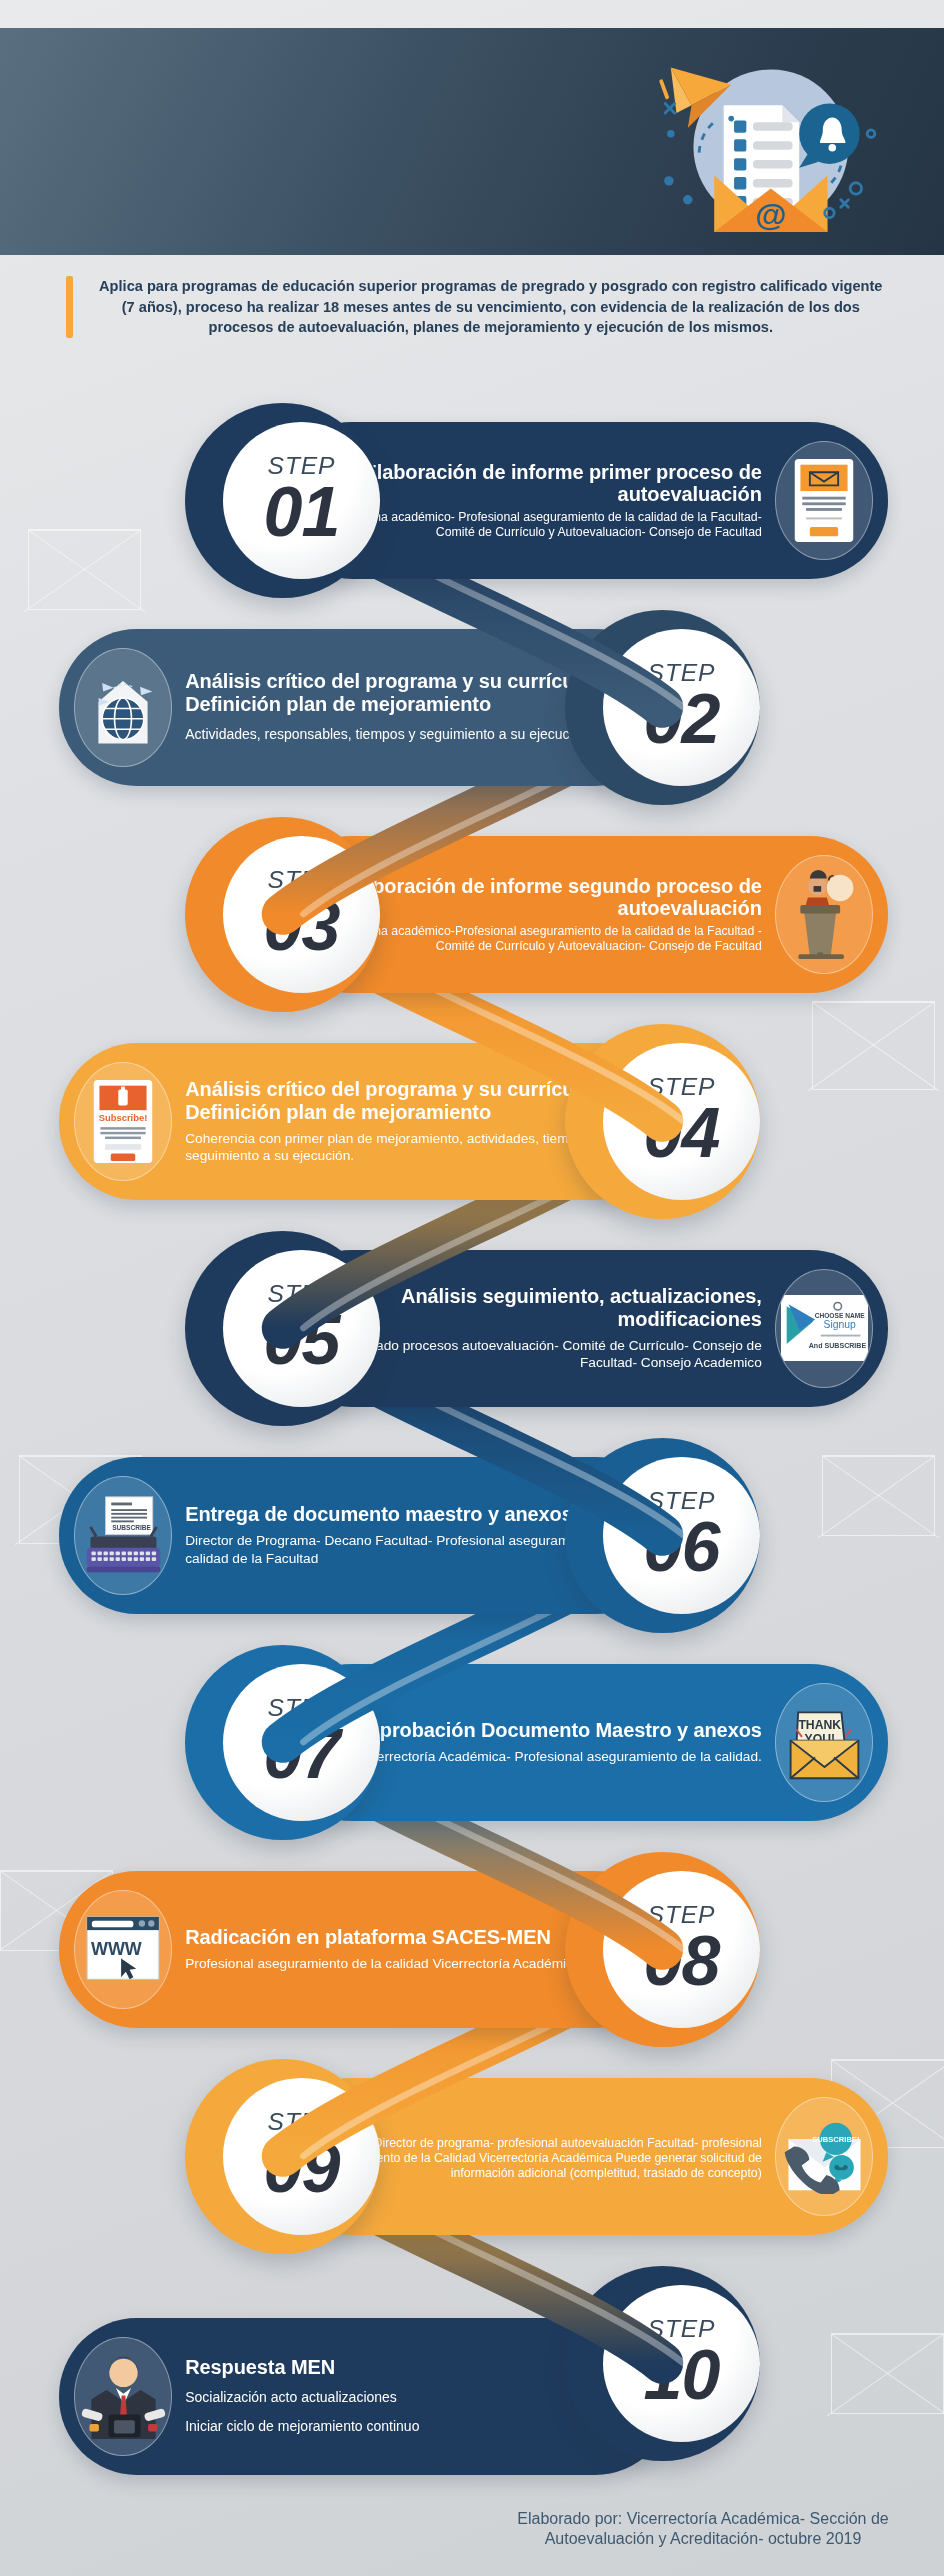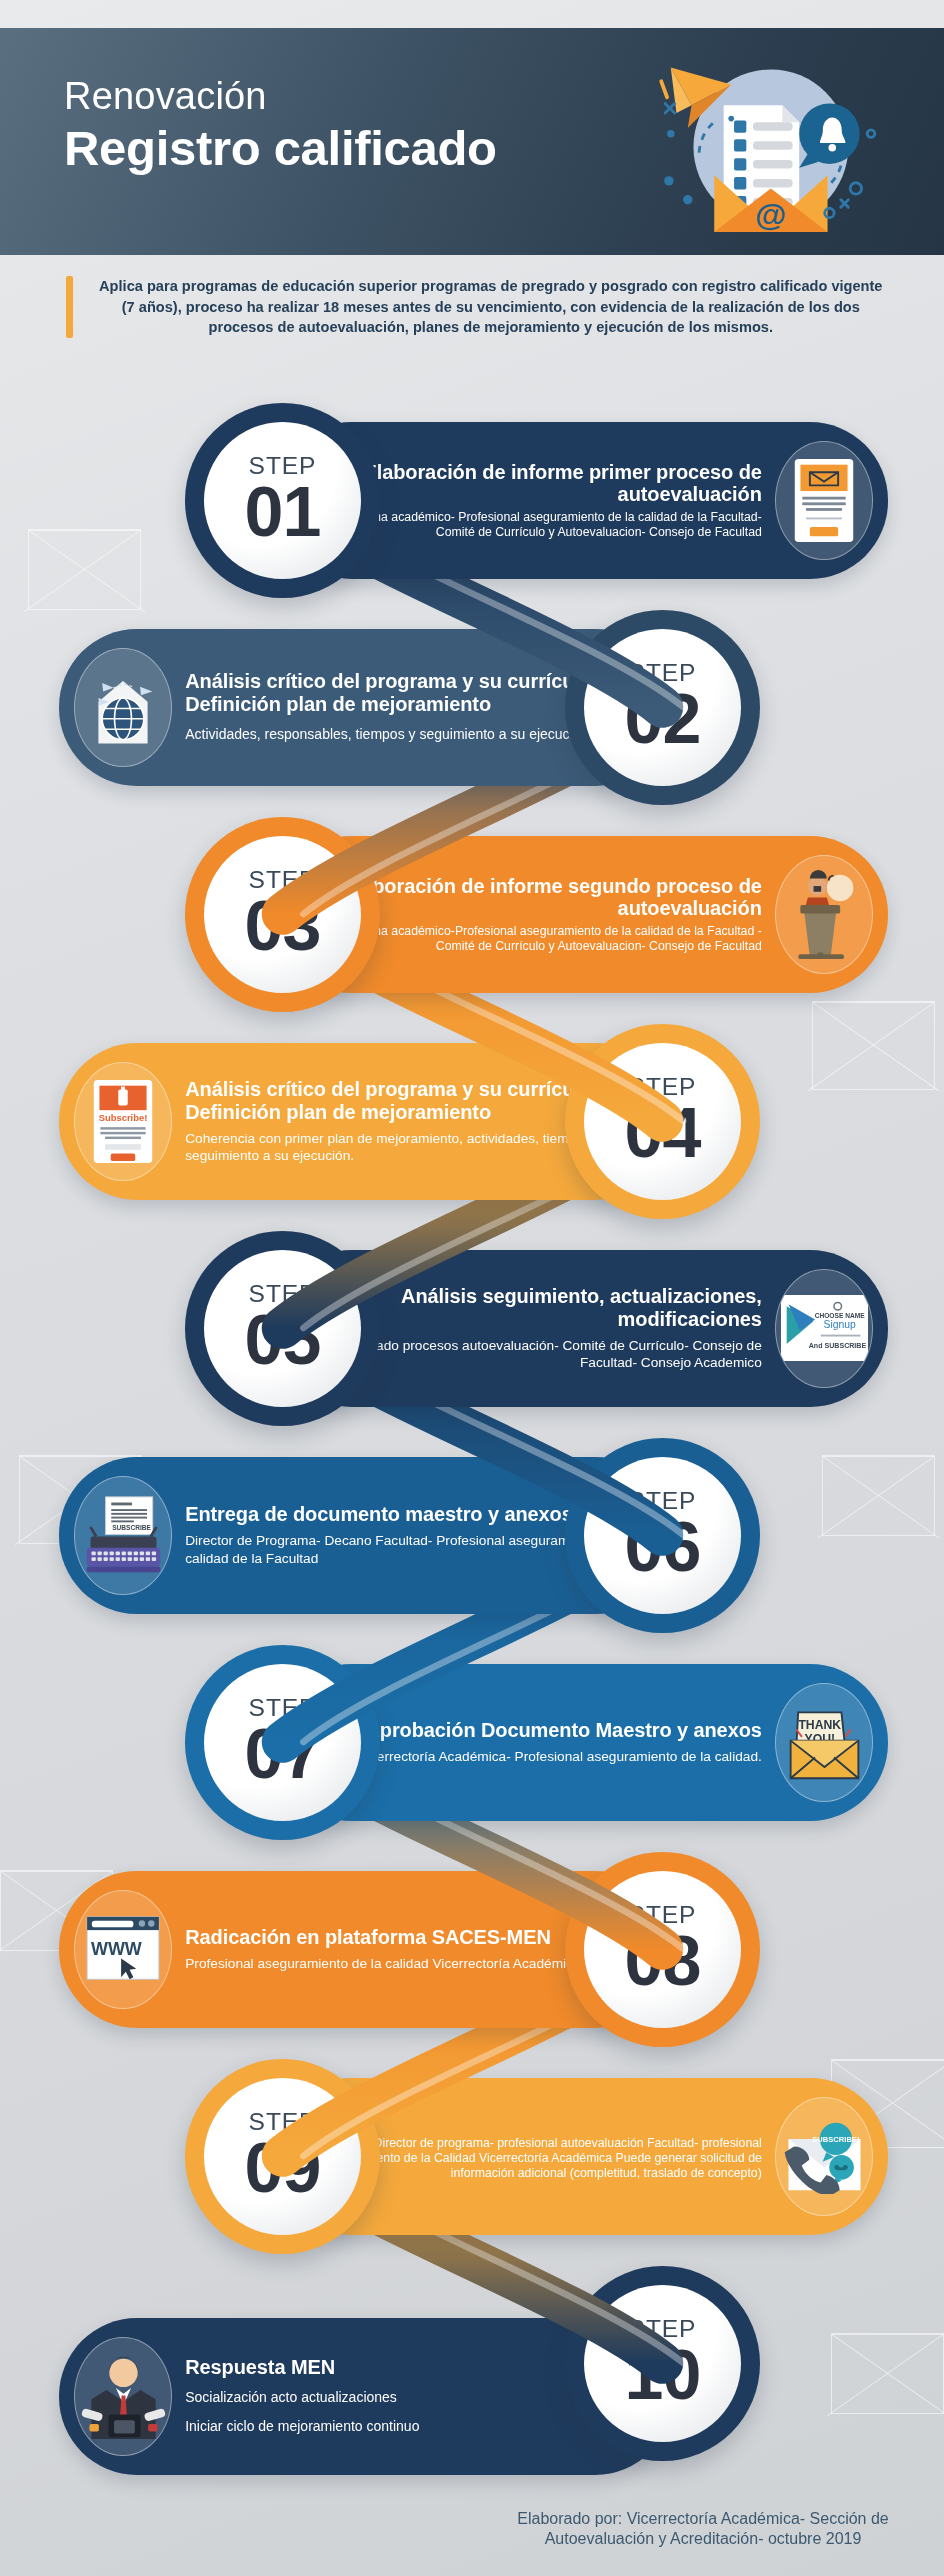--- a/index.html
+++ b/index.html
@@ -125,23 +125,24 @@
     text-decoration: underline;
   }
 
   
   .circle {
     position: absolute;
     top: 5.7px;
     width: 195px; height: 195px;
     border-radius: 50%;
     z-index: 4;
-    display: flex; align-items: center; justify-content: center;
+    display: flex; align-items: flex-end; justify-content: center;
     flex-direction: column;
     box-shadow: 0 9.4px 21px rgba(40,55,75,.22);
+    font-style: italic;
   }
   .step-row.right .circle { left: 185px; }
   .step-row.left  .circle { left: 565px; }
   .circle-inner {
     width: 157px; height: 157px; border-radius: 50%;
     background: radial-gradient(circle at 34% 28%, #ffffff 0%, #ffffff 52%, #eceef0 78%, #dfe2e5 100%);
     display: flex; flex-direction: column; align-items: center; justify-content: center;
   }
   .circle-label {
     font-size: 24.6px; font-weight: 400; color: #3a4a5a; letter-spacing: 0.9px;
@@ -191,24 +192,20 @@
   <div class="bg-env" style="left:831px;top:2059px;width:123px;height:89px;">
       <i style="width:154px"></i>
       <u style="width:154px"></u>
     </div>
   <div class="bg-env" style="left:831px;top:2333px;width:113px;height:81px;">
       <i style="width:142px"></i>
       <u style="width:142px"></u>
     </div>
 
   <div class="header">
-    <div class="header-title-wrap">
-      <div class="header-kicker">Renovación</div>
-      <div class="header-title">Registro calificado</div>
-    </div>
     <div class="header-art">
       <svg viewBox="0 0 270 220" width="255" height="208">
         <circle cx="146" cy="112" r="82" fill="#b7c7dd"></circle>
 
         <path d="M70 118 a46 46 0 0 1 18 -34" fill="none" stroke="#2f77a8" stroke-width="3" stroke-dasharray="7 7"></path>
         <path d="M210 150 a46 46 0 0 0 12 -30" fill="none" stroke="#2f77a8" stroke-width="3" stroke-dasharray="7 7"></path>
 
         <path d="M40 28 L104 46 L62 68 Z" fill="#f6a93a"></path>
         <path d="M104 46 L62 68 L58 92 Z" fill="#e0862a"></path>
         <path d="M40 28 L62 68 L46 76 Z" fill="#f8bc5c"></path>

